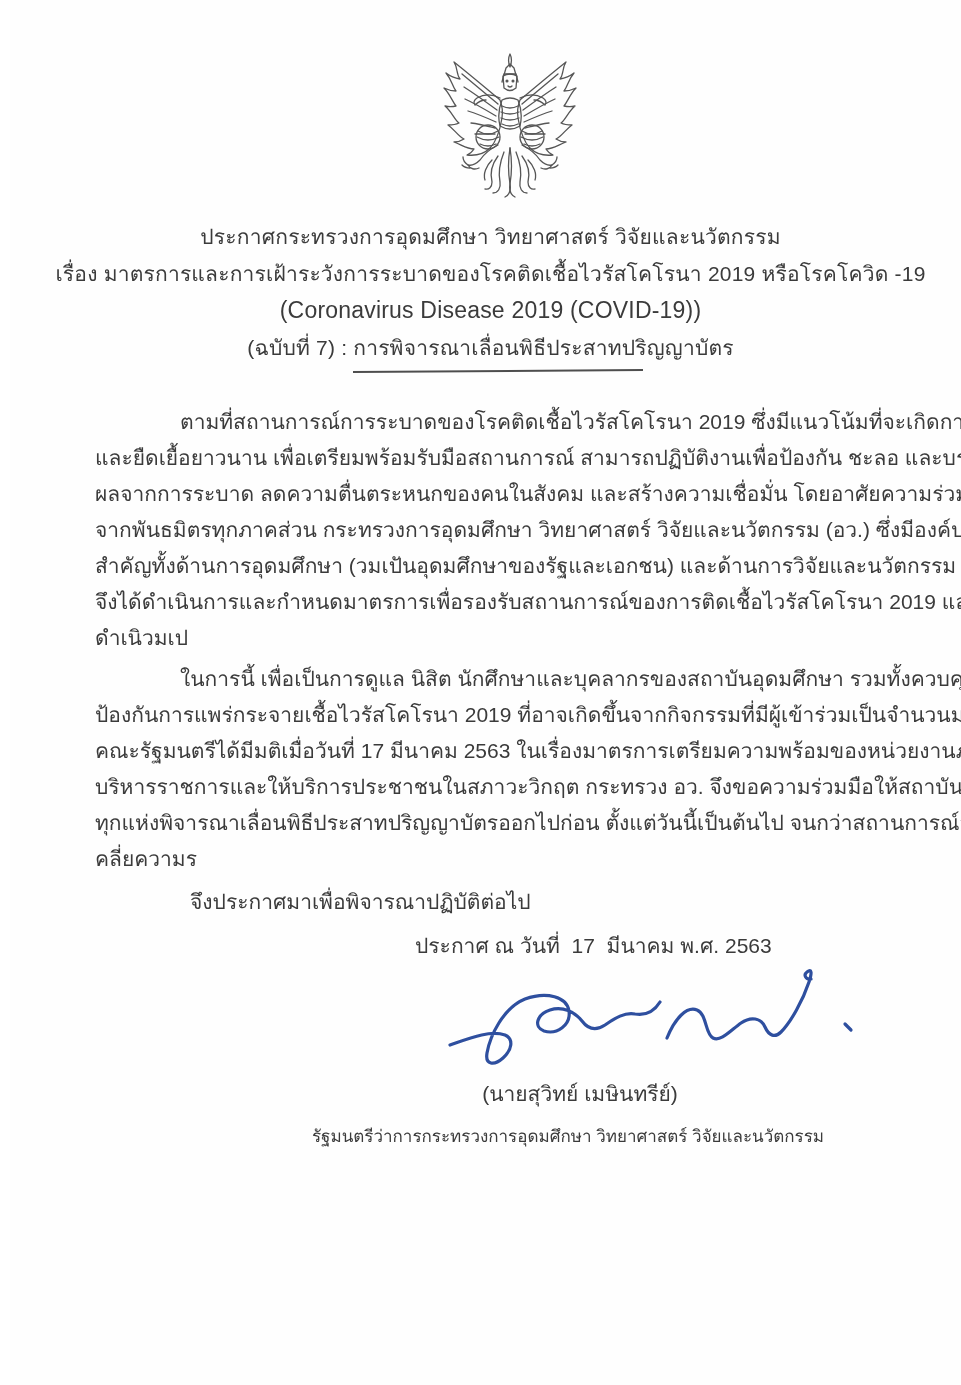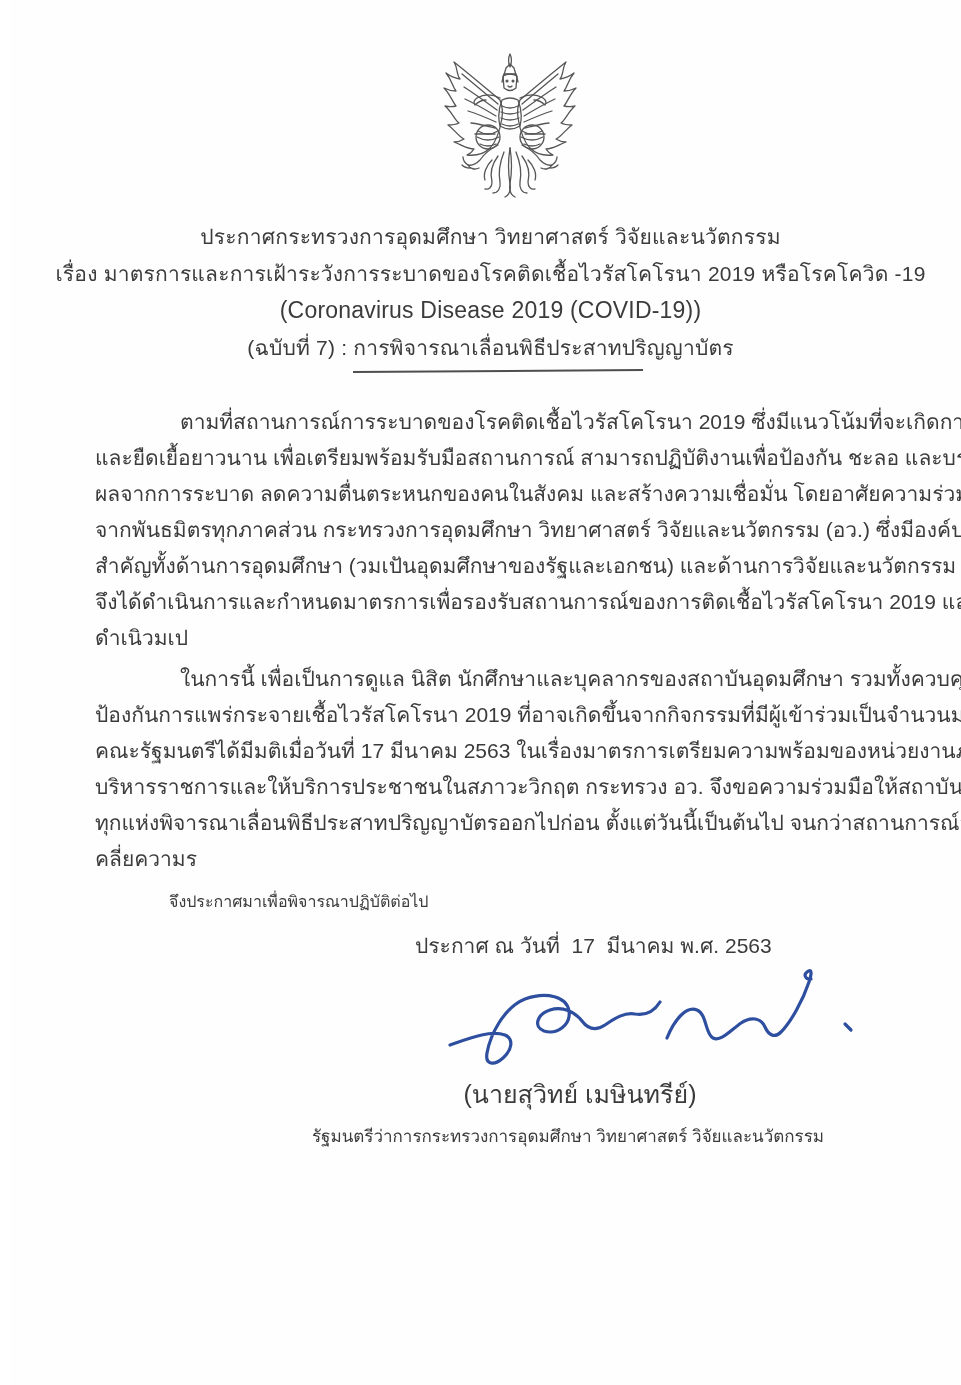--- a/index.html
+++ b/index.html
@@ -19,25 +19,25 @@
   .t-line.eng{font-size:23px;}
   .divider{
     position:absolute;left:343px;top:370px;width:290px;height:2px;
     background:#4e4e4e;transform:rotate(-0.4deg);
   }
   .para{position:absolute;left:85px;width:800px;font-size:21px;}
   .para .line{height:36px;line-height:36px;white-space:nowrap;}
   .para .line.indent{padding-left:85px;}
   #para1{top:404px;}
   #para2{top:661px;}
-  .closing{position:absolute;left:159px;top:884px;font-size:16px;line-height:36px;}
+  .closing{position:absolute;left:180px;top:884px;font-size:21px;line-height:36px;}
   .date-line{position:absolute;left:405px;top:928px;font-size:21px;line-height:36px;white-space:pre;}
   .signature{position:absolute;left:405px;top:950px;width:440px;height:130px;}
   .signature svg{width:100%;height:100%;}
-  .sig-name{position:absolute;left:420px;top:1078px;width:300px;text-align:center;font-size:25px;line-height:32px;}
+  .sig-name{position:absolute;left:420px;top:1078px;width:300px;text-align:center;font-size:21px;line-height:32px;}
   .sig-title{position:absolute;left:258px;top:1120px;width:600px;text-align:center;font-size:17px;line-height:34px;}
 </style>
 </head>
 <body>
 
 <div class="page">
 
   <div class="emblem">
     <svg viewBox="0 0 140 150" xmlns="http://www.w3.org/2000/svg">
       <g fill="none" stroke="#565656" stroke-width="1.3" stroke-linecap="round" stroke-linejoin="round">

